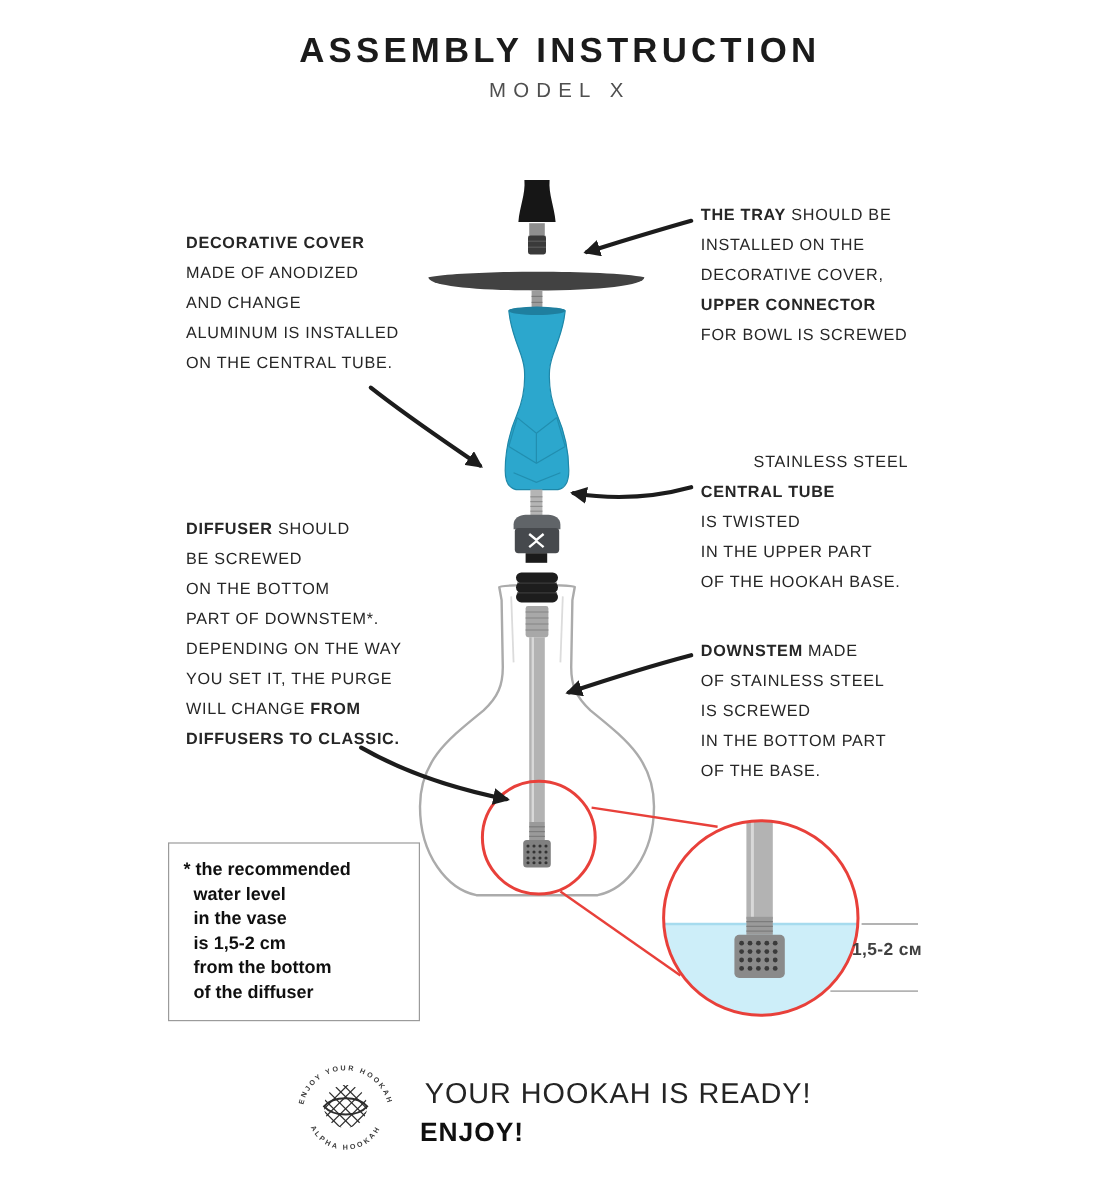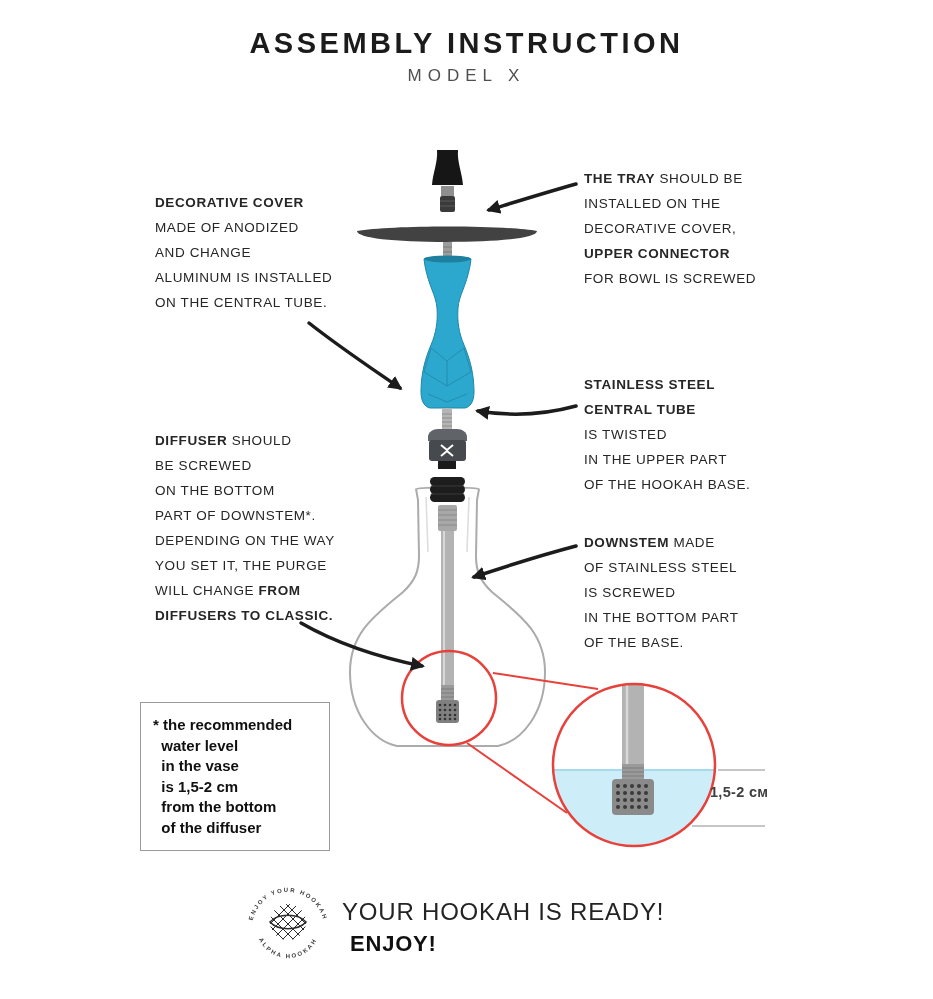--- a/index.html
+++ b/index.html
@@ -5,25 +5,25 @@
   html,body{margin:0;padding:0;background:#ffffff;}
   #page{position:relative;width:933px;height:999px;background:#fff;
         font-family:"Liberation Sans",sans-serif;overflow:hidden;}
   .title{position:absolute;left:0;top:27px;width:100%;text-align:center;
          font-size:29px;font-weight:800;letter-spacing:3.5px;color:#1b1b1b;}
   .subtitle{position:absolute;left:0;top:66px;width:100%;text-align:center;
          font-size:17px;font-weight:500;letter-spacing:6px;color:#4f4f4f;}
   .ann{position:absolute;font-size:13.5px;line-height:25px;letter-spacing:0.6px;
        color:#262626;font-weight:500;}
   .note{position:absolute;left:140px;top:702px;width:176px;border:1.6px solid #9b9b9b;
-        background:#fff;padding:12px 0 12px 12px;font-size:15px;line-height:20.5px;
+        background:#fff;padding:12px 20px 12px 12px;font-size:15px;line-height:20.5px;
         color:#101010;white-space:pre-wrap;}
   .measure{position:absolute;left:710px;top:784px;font-size:14.5px;font-weight:700;
         color:#404040;letter-spacing:0.3px;}
-  .ready{position:absolute;left:342px;top:898px;font-size:24px;letter-spacing:0.8px;color:#242424;}
+  .ready{position:absolute;left:354px;top:898px;font-size:24px;letter-spacing:0.8px;color:#242424;}
   .enjoy{position:absolute;left:350px;top:931px;font-size:22px;font-weight:800;
         letter-spacing:0.8px;color:#101010;}
   svg.layer{position:absolute;left:0;top:0;}
   svg.logo{position:absolute;left:242px;top:876px;}
 </style>
 </head>
 <body>
 
 <div id="page">
 
@@ -197,21 +197,21 @@
 
   <div class="ann" style="left:584px;top:166px;">
       <div><span style="font-weight: 700;">THE TRAY</span><span> SHOULD BE</span></div>
       <div><span>INSTALLED ON THE</span></div>
       <div><span>DECORATIVE COVER,</span></div>
       <div><span style="font-weight: 700;">UPPER CONNECTOR</span></div>
       <div><span>FOR BOWL IS SCREWED</span></div>
     </div>
 
   <div class="ann" style="left:584px;top:372px;">
-      <div><span style="font-weight: 700;">STAINLESS STEEL</span></div>
+      <div><span style="font-weight: 400; margin-left: 44px;">STAINLESS STEEL</span></div>
       <div><span style="font-weight: 700;">CENTRAL TUBE</span></div>
       <div><span>IS TWISTED</span></div>
       <div><span>IN THE UPPER PART</span></div>
       <div><span>OF THE HOOKAH BASE.</span></div>
     </div>
 
   <div class="ann" style="left:155px;top:428px;">
       <div><span style="font-weight: 700;">DIFFUSER</span><span> SHOULD</span></div>
       <div><span>BE SCREWED</span></div>
       <div><span>ON THE BOTTOM</span></div>

